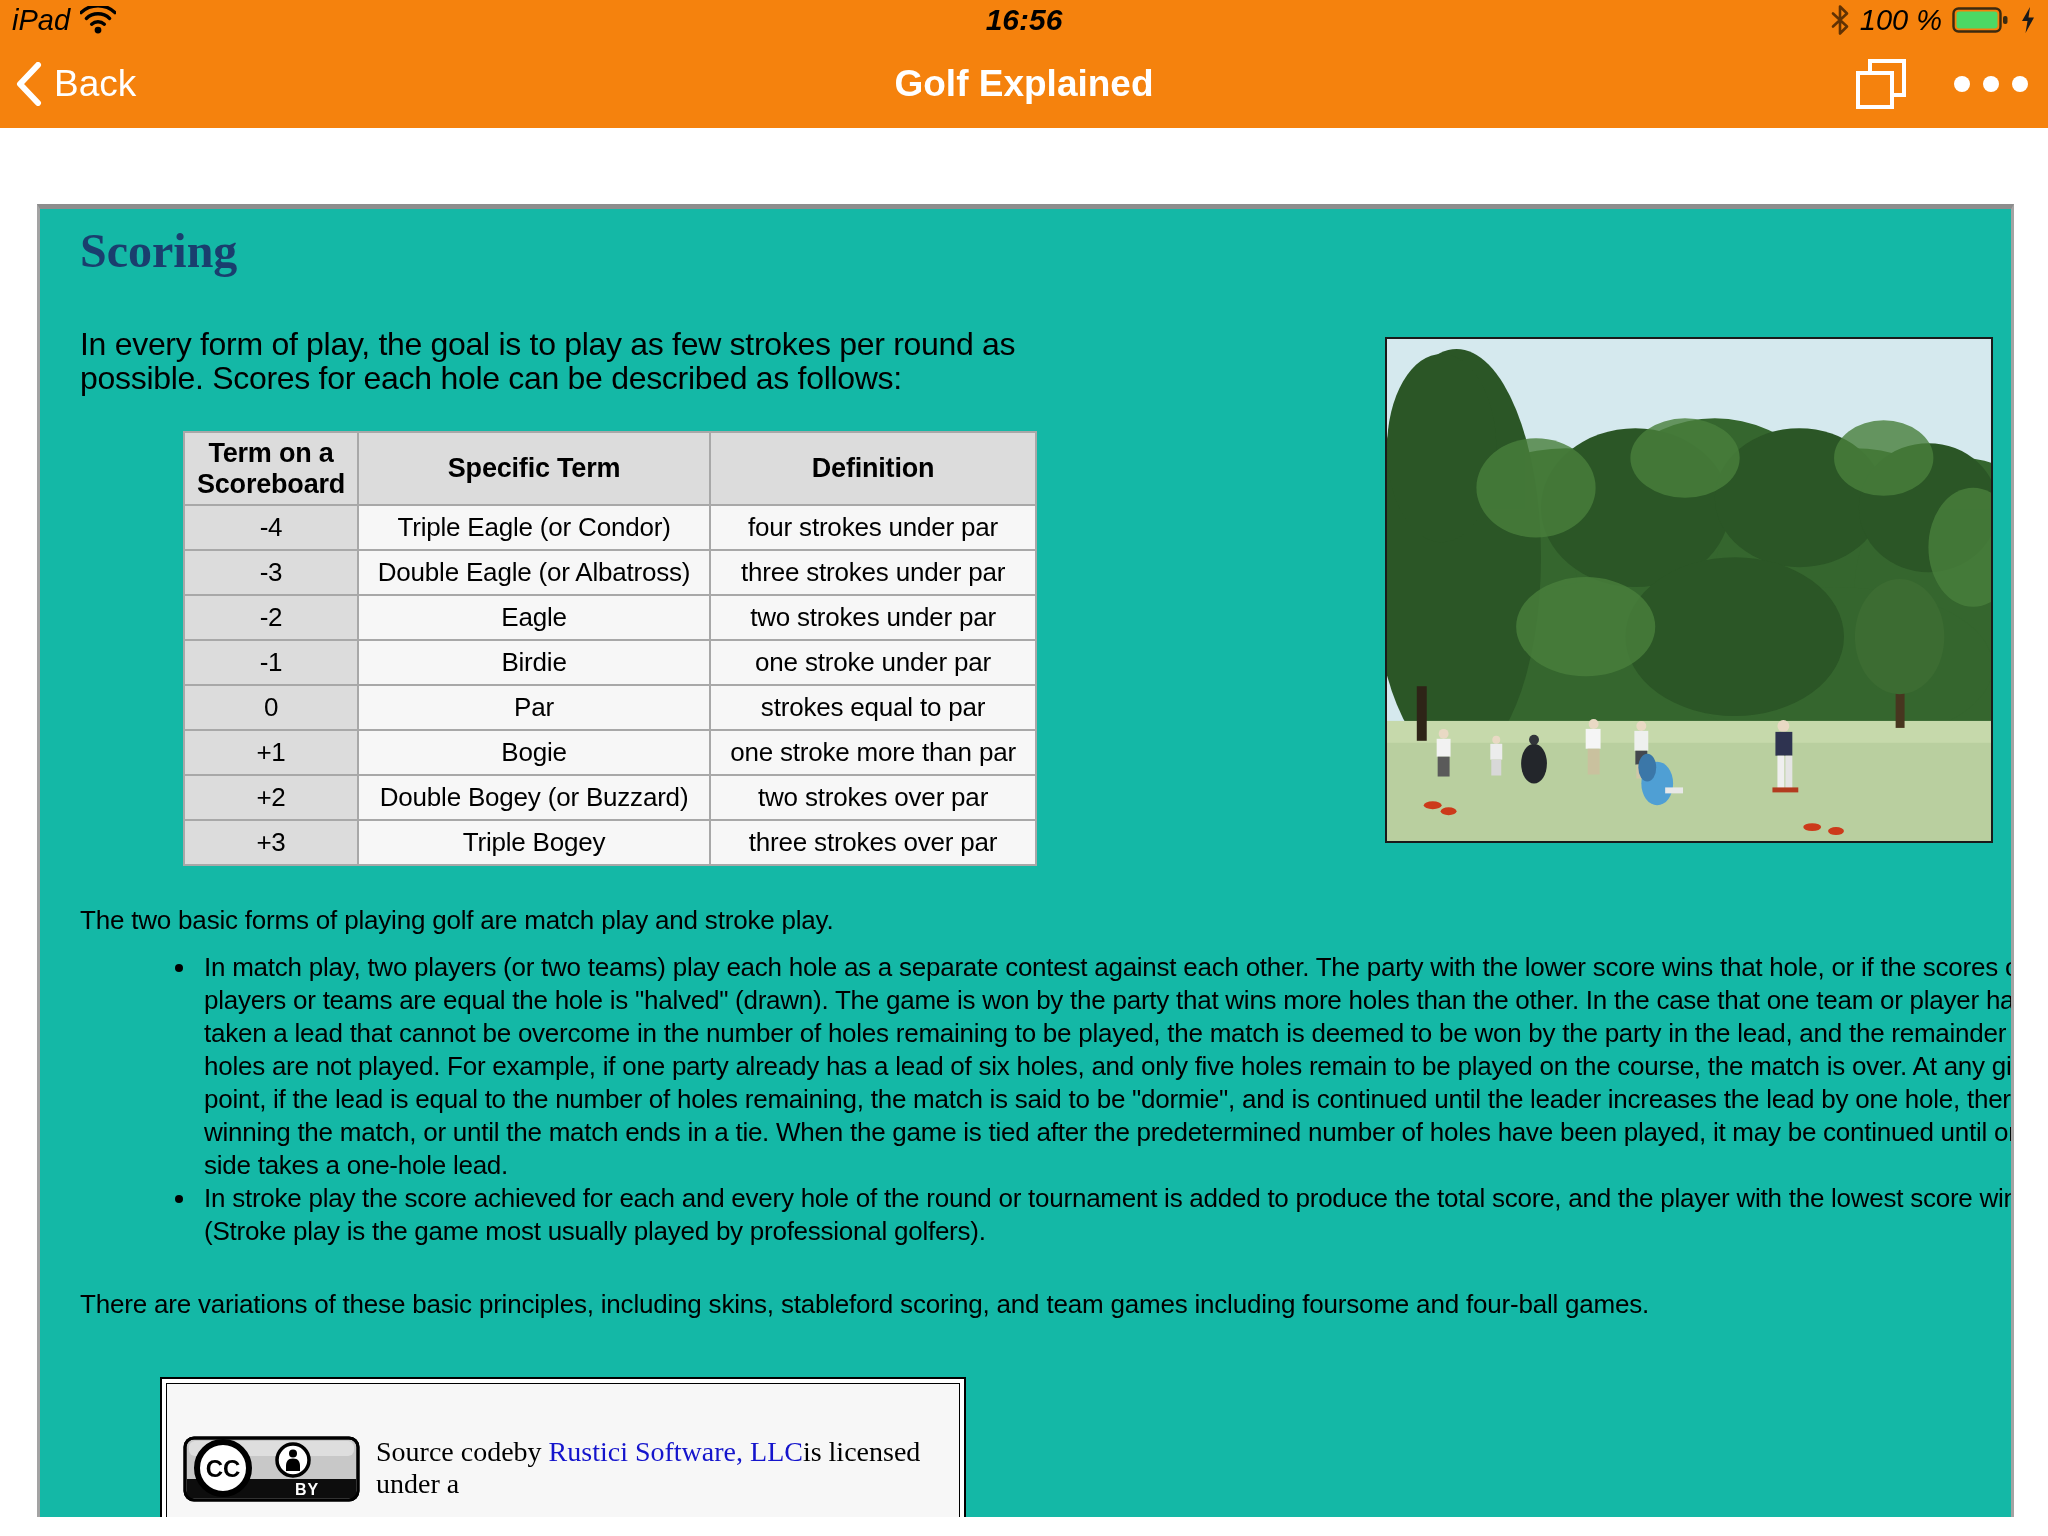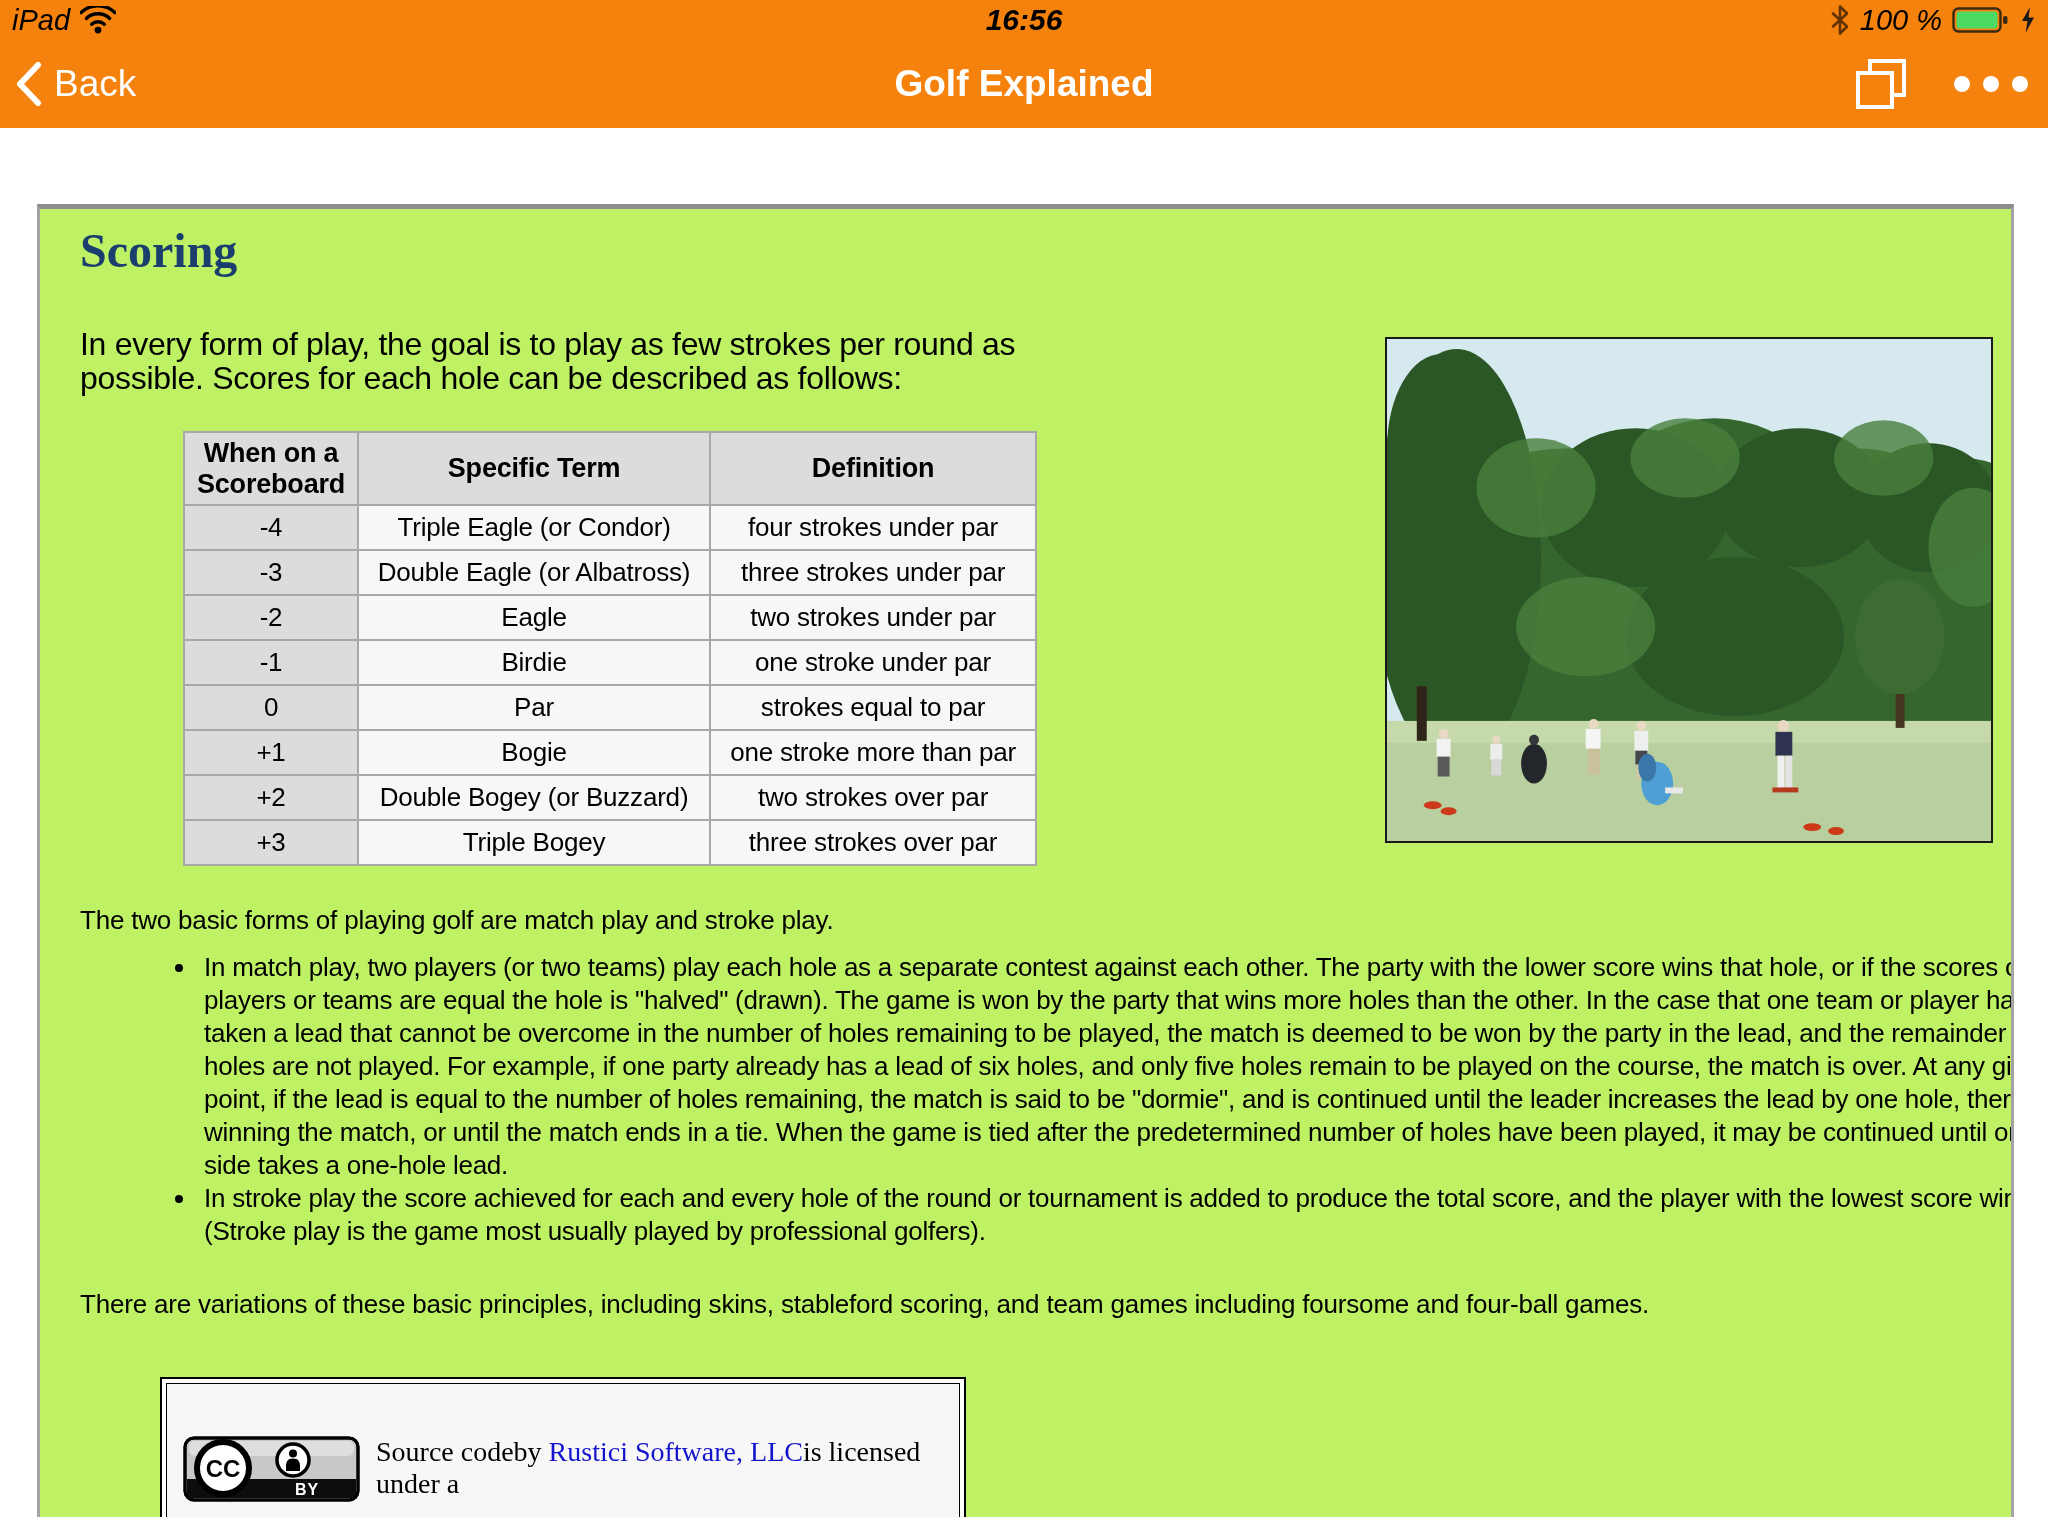--- a/index.html
+++ b/index.html
@@ -31,21 +31,21 @@
     display:flex;align-items:center;color:#fff;font-size:37px;font-weight:700;
   }
   .nav-right{
     position:absolute;right:20px;top:0;height:88px;display:flex;align-items:center;gap:46px;
   }
   .dots{display:flex;gap:13px;}
   .dots i{width:16px;height:16px;border-radius:50%;background:#fff;display:block;}
   
   .frame{
     position:absolute;left:37px;top:204px;width:1971px;height:1308px;
-    background:#bef264;overflow:hidden;box-sizing:content-box;
+    background:#14b8a6;overflow:hidden;box-sizing:content-box;
     border-top:5px solid #8d8d8d;border-left:3px solid #a3a3a3;border-right:3px solid #a3a3a3;
   }
   .frame > *{position:absolute;}
   .page-title{
     left:40px;top:14px;margin:0;font-family:"Liberation Serif",serif;
     font-weight:700;font-size:48px;color:#1A3E6E;
   }
   .intro{left:40px;top:118px;width:1010px;margin:0;font-size:32px;line-height:34px;letter-spacing:-0.3px;}
   
   .score-table{left:143px;top:222px;border-collapse:collapse;background:#f7f7f7;}
@@ -139,21 +139,21 @@
   <p class="intro">In every form of play, the goal is to play as few strokes per round as possible. Scores for each hole can be described as follows:</p>
 
   <table class="score-table">
     <colgroup>
         <col style="width:168px">
         <col style="width:352px">
         <col style="width:326px">
       </colgroup>
     <thead>
       <tr>
-        <th>When on a Scoreboard</th>
+        <th>Term on a Scoreboard</th>
         <th>Specific Term</th>
         <th>Definition</th>
       </tr>
     </thead>
     <tbody>
       <tr>
         <td class="term">-4</td>
         <td>Triple Eagle (or Condor)</td>
         <td>four strokes under par</td>
       </tr>

